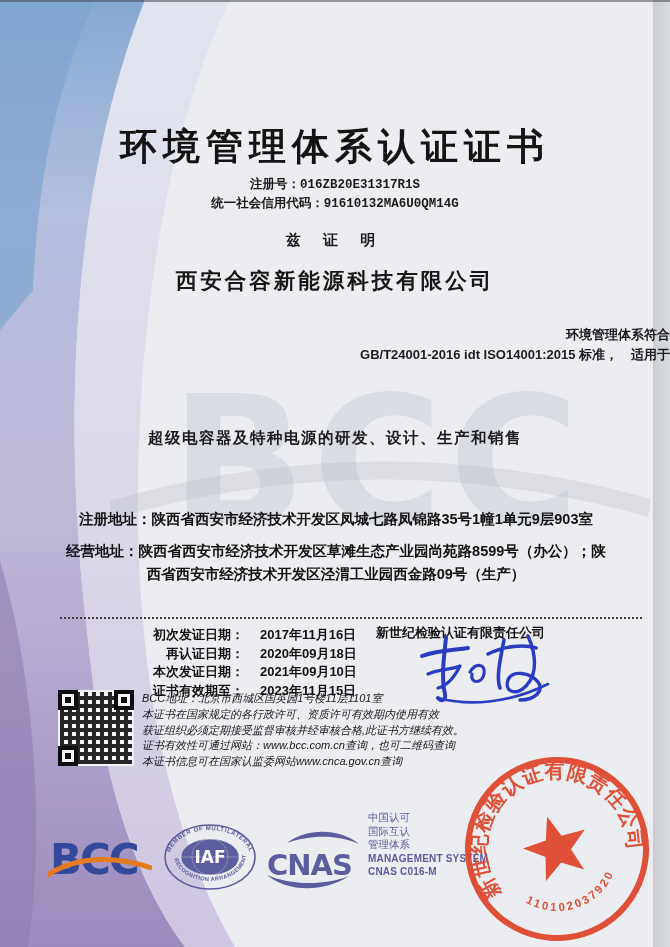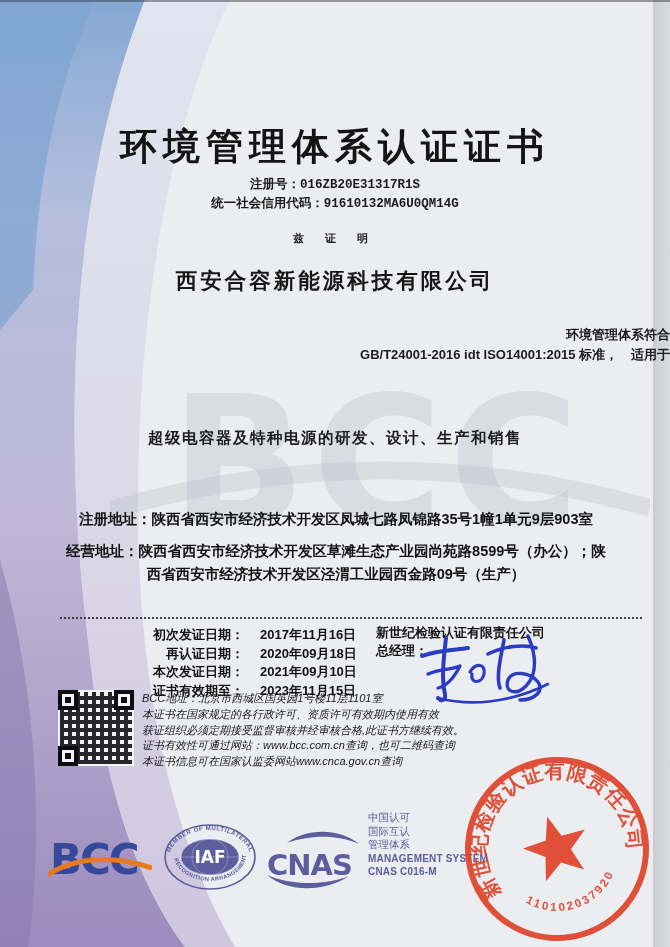--- a/index.html
+++ b/index.html
@@ -20,21 +20,21 @@
     font-family:"DejaVu Sans",sans-serif;font-weight:bold;font-size:178px;line-height:200px;
     letter-spacing:6px;color:rgba(168,175,190,.26);text-align:center;user-select:none;}
   #watermark-arc{left:110px;top:380px;z-index:1;}
   
   .content{z-index:2;}
   #title{left:0;top:122px;width:670px;text-align:center;
     font-family:Liberation Sans, sans-serif;
     font-size:37px;font-weight:700;letter-spacing:6px;color:#141414;}
   #regblock{left:0;top:176px;width:670px;text-align:center;font-size:12.5px;font-weight:700;line-height:17.5px;color:#1a1a1a;}
   #regblock .code{font-family:"Liberation Mono","DejaVu Sans Mono",monospace;font-weight:700;}
-  #certify{left:0;top:231px;width:670px;text-align:center;font-size:11px;font-weight:700;letter-spacing:9px;}
+  #certify{left:0;top:231px;width:670px;text-align:center;font-size:15px;font-weight:700;letter-spacing:9px;}
   #company{left:0;top:266px;width:670px;text-align:center;font-size:21.5px;font-weight:600;letter-spacing:3px;color:#161616;}
   #standard{left:0;top:325px;width:670px;text-align:right;font-size:13px;font-weight:600;line-height:20px;}
   #scope{left:0;top:428px;width:670px;text-align:center;font-size:15.5px;font-weight:600;letter-spacing:1.5px;}
   #addresses{left:52px;top:500px;width:568px;text-align:center;font-size:14.5px;font-weight:700;line-height:23.5px;color:#121212;}
   #addresses p{margin:8px;}
   
   #dotline{left:60px;top:617px;width:582px;height:0;border-top:2px dotted #3f3f44;z-index:2;}
   #dates{left:92px;top:626px;display:grid;grid-template-columns:152px auto;column-gap:16px;
     font-size:13px;font-weight:700;line-height:18.5px;color:#121212;}
   #dates .dl{text-align:right;}
@@ -125,21 +125,20 @@
   <div class="dl">再认证日期：</div>
   <div class="dv">2020年09月18日</div>
   <div class="dl">本次发证日期：</div>
   <div class="dv">2021年09月10日</div>
   <div class="dl">证书有效期至：</div>
   <div class="dv">2023年11月15日</div>
 </div>
 
 <div id="issuer" class="abs content">
   <div>新世纪检验认证有限责任公司</div>
-  <div>总经理：</div>
 </div>
 
 <svg id="signature" class="abs" width="160" height="85" viewBox="0 0 160 85">
   <g fill="none" stroke-linecap="round" stroke-linejoin="round" stroke="#2a3cc4">
     <path d="M38,12 C36,30 33,52 37,68 C38,74 34,76 30,72" stroke-width="4"></path>
     <path d="M14,30 C30,24 48,24 60,22" stroke-width="4"></path>
     <path d="M20,48 C34,42 44,44 52,40 C46,52 38,60 30,62" stroke-width="3.2"></path>
     <path d="M62,46 C68,36 78,38 76,48 C74,58 62,58 64,48" stroke-width="3.2"></path>
     <path d="M96,14 C92,34 88,52 92,62" stroke-width="3.6"></path>
     <path d="M80,28 C96,20 116,18 128,22" stroke-width="3.6"></path>

